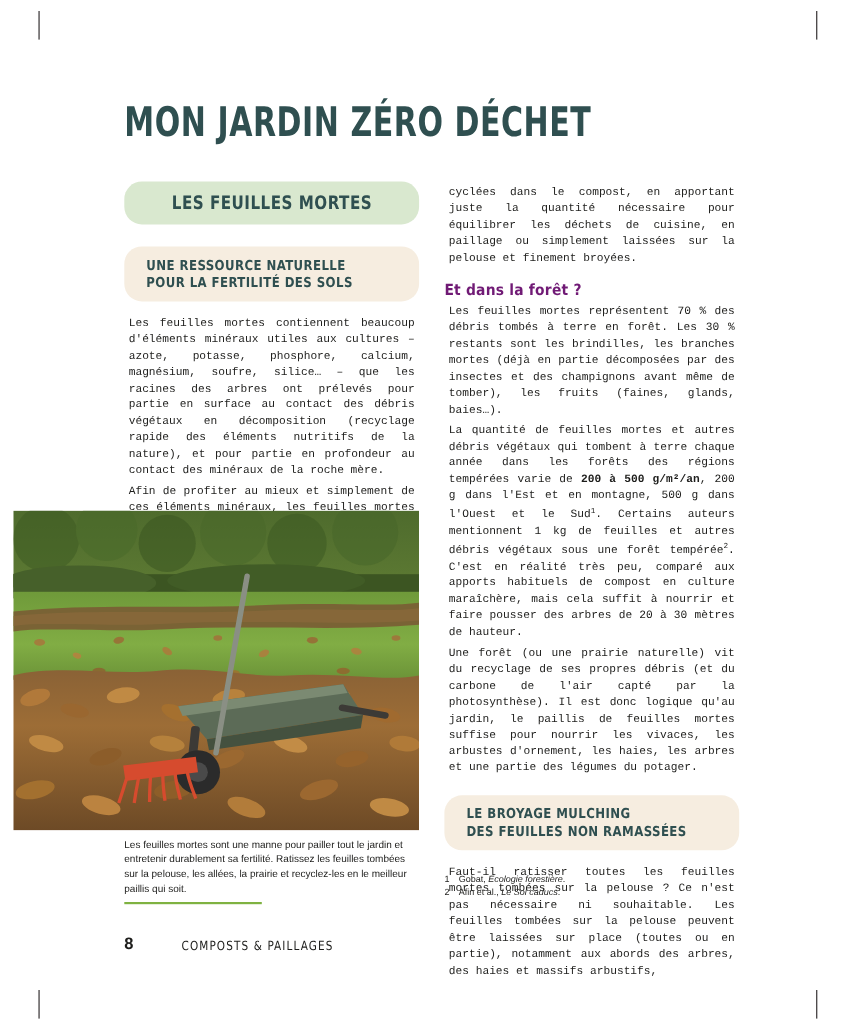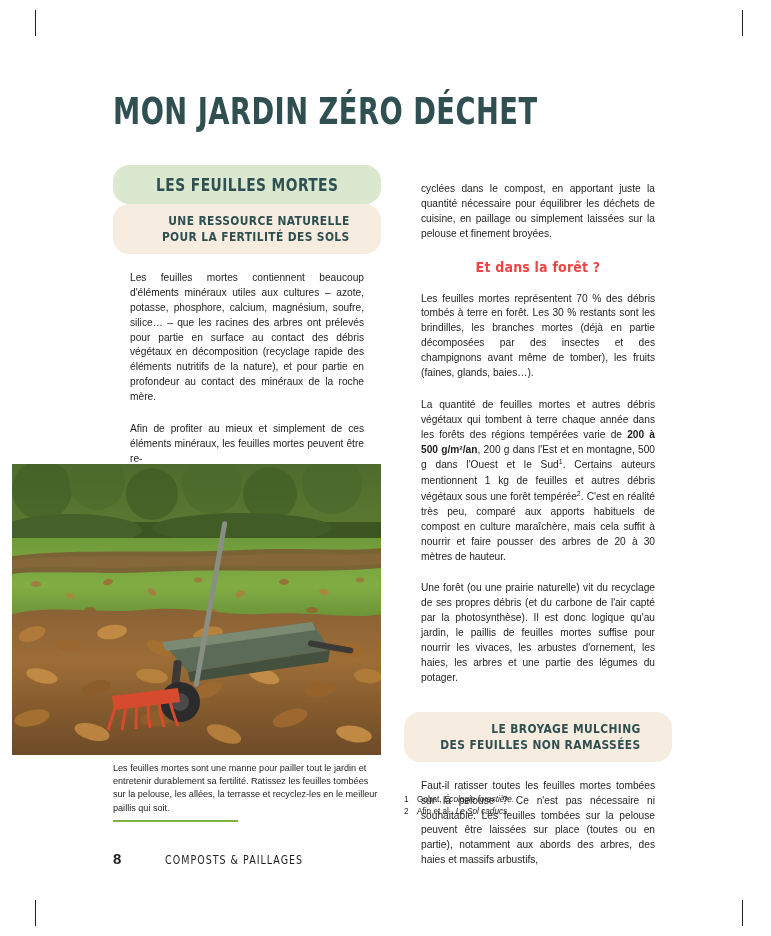--- a/index.html
+++ b/index.html
@@ -54,36 +54,37 @@
     top: 165px;
     width: 268px;
   }
 
   
   .banner-green {
     background: #d9e8cf;
     border-radius: 16px;
     text-align: center;
     padding: 10px 8px 9px;
+    margin-bottom: 20px;
   }
   .banner-green .b-text {
     font-family: "DejaVu Sans Condensed", "Liberation Sans Narrow", "Liberation Sans", sans-serif;
     font-size: 17px;
     font-weight: bold;
     color: #2f4f50;
     letter-spacing: 0.5px;
     transform: scaleX(0.9);
     display: inline-block;
   }
 
   .banner-cream {
     background: #f6ede0;
     border-radius: 16px;
-    text-align: right;
-    padding: 9px 26px 9px;
+    text-align: left;
+    padding: 9px 14px 9px;
     margin-bottom: 14px;
   }
   .banner-cream .b-line {
     font-family: "DejaVu Sans Condensed", "Liberation Sans Narrow", "Liberation Sans", sans-serif;
     font-size: 12.5px;
     font-weight: bold;
     color: #2f4f50;
     letter-spacing: 0.4px;
     line-height: 1.28;
     transform: scaleX(0.95);
@@ -91,30 +92,29 @@
   }
 
   
   .body-text {
     font-size: 10.2px;
     line-height: 1.46;
     color: #1d1d1b;
     text-align: justify;
     margin: 0 0 0 0;
   }
-  .body-text p { margin: 17px; }
+  .body-text p { margin: 4px; font-family: Liberation Mono, monospace; }
 
   .subhead {
     font-family: "DejaVu Sans Condensed", "Liberation Sans Narrow", "Liberation Sans", sans-serif;
     font-size: 14px;
     font-weight: bold;
-    color: #ef4444;
+    color: #701a75;
     margin: 13px 0 5px;
     letter-spacing: 0.2px;
-    text-align: center;
   }
 
   .sup {
     font-size: 7px;
     vertical-align: super;
   }
   .bold { font-weight: bold; }
   .ital { font-style: italic; }
 
   
@@ -309,40 +309,40 @@
             <path d="M25,9 C24,19 24,26 24,33"></path>
             <path d="M36,8 C36,18 37,25 38,32"></path>
             <path d="M47,6 C48,16 50,23 52,31"></path>
             <path d="M58,5 C60,15 63,22 66,30"></path>
           </g>
         </g>
       </g>
     </svg>
   </div>
 
-  <div class="caption">Les feuilles mortes sont une manne pour pailler tout le jardin et entretenir durablement sa fertilité. Ratissez les feuilles tombées sur la pelouse, les allées, la terrasse et recyclez-les en le meilleur paillis qui soit.</div>
+  <div class="caption">Les feuilles mortes sont une manne pour pailler tout le jardin et entretenir durablement sa fertilité. Ratissez les feuilles tombées sur la pelouse, les allées, la prairie et recyclez-les en le meilleur paillis qui soit.</div>
   <div class="caption-rule"></div>
 
   <div class="col-right">
 
     <div class="body-text">
       <p>cyclées dans le compost, en apportant juste la quantité nécessaire pour équilibrer les déchets de cuisine, en paillage ou simplement laissées sur la pelouse et finement broyées.</p>
     </div>
 
     <div class="subhead">Et dans la forêt ?</div>
 
     <div class="body-text">
       <p>Les feuilles mortes représentent 70 % des débris tombés à terre en forêt. Les 30 % restants sont les brindilles, les branches mortes (déjà en partie décomposées par des insectes et des champignons avant même de tomber), les fruits (faines, glands, baies…).</p>
       <p>
         La quantité de feuilles mortes et autres débris végétaux qui tombent à terre chaque année dans les forêts des régions tempérées varie de <span class="bold">200 à 500 g/m²/an</span>, 200 g dans l'Est et en montagne, 500 g dans l'Ouest et le Sud<span class="sup">1</span>. Certains auteurs mentionnent 1 kg de feuilles et autres débris végétaux sous une forêt tempérée<span class="sup">2</span>. C'est en réalité très peu, comparé aux apports habituels de compost en culture maraîchère, mais cela suffit à nourrir et faire pousser des arbres de 20 à 30 mètres de hauteur.
       </p>
       <p>Une forêt (ou une prairie naturelle) vit du recyclage de ses propres débris (et du carbone de l'air capté par la photosynthèse). Il est donc logique qu'au jardin, le paillis de feuilles mortes suffise pour nourrir les vivaces, les arbustes d'ornement, les haies, les arbres et une partie des légumes du potager.</p>
     </div>
 
-    <div class="banner-cream" style="margin-top:26px;">
+    <div class="banner-cream" style="margin-top:16px;">
       <span class="b-line">LE BROYAGE MULCHING</span>
       <span class="b-line">DES FEUILLES NON RAMASSÉES</span>
     </div>
 
     <div class="body-text">
       <p>Faut-il ratisser toutes les feuilles mortes tombées sur la pelouse ? Ce n'est pas nécessaire ni souhaitable. Les feuilles tombées sur la pelouse peuvent être laissées sur place (toutes ou en partie), notamment aux abords des arbres, des haies et massifs arbustifs,</p>
     </div>
   </div>
 
   <div class="footnotes">

